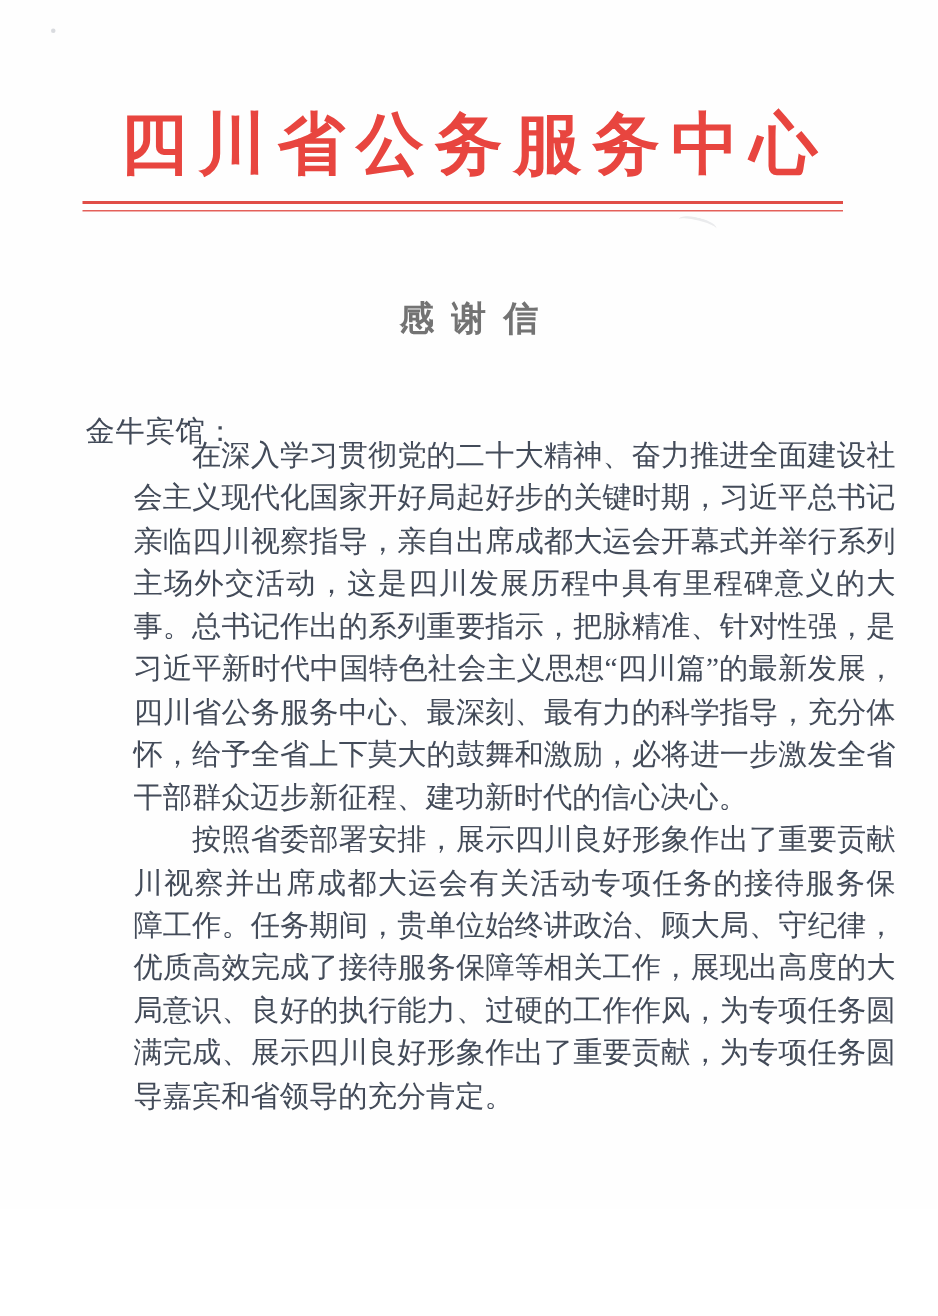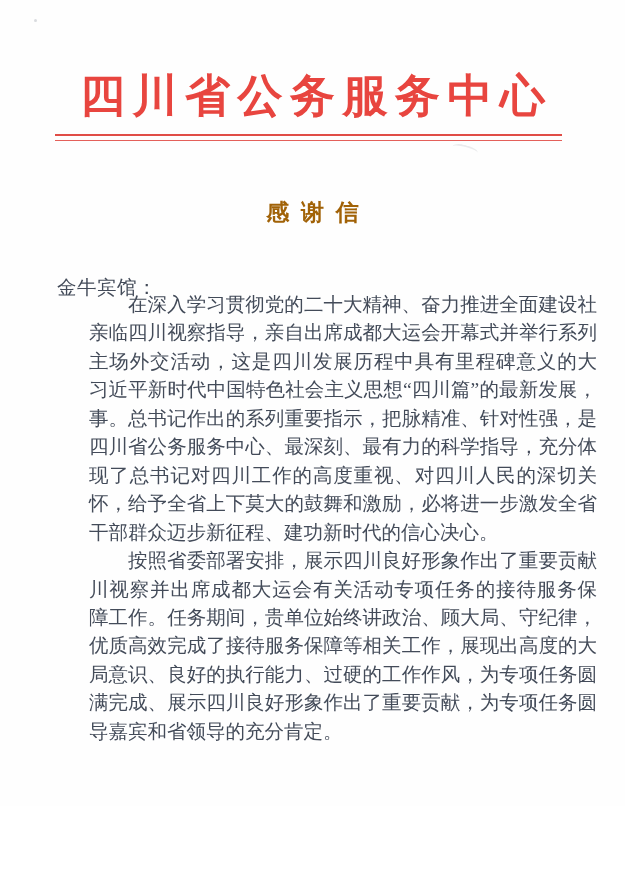--- a/index.html
+++ b/index.html
@@ -28,21 +28,21 @@
     border-top:2.4px solid #e04d47;
     border-bottom:1.7px solid #e4605a;
   }
 
   
   .letter-title {
     position:absolute; top:197px; left:0; right:0;
     text-align:center;
     font-size:23px; font-weight:bold;
     letter-spacing:3px; text-indent:3px;
-    color:#a16207;
+    color:#737373;
   }
 
   
   .salutation {
     position:absolute; top:262px; left:57px;
     font-size:19.5px; color:#434b59;
     letter-spacing:0.5px;
     margin-top:12px;
   }
   .letter-body {
@@ -84,26 +84,26 @@
 
   <div class="rule-head"></div>
 
   <div class="letter-title">感 谢 信</div>
 
   <div class="salutation">金牛宾馆：</div>
 
   <div class="letter-body">
     <div class="paragraph">
         <div class="line first">在深入学习贯彻党的二十大精神、奋力推进全面建设社</div>
+        <div class="line">会主义现代化国家开好局起好步的关键时期，习近平总书记</div>
         <div class="line">亲临四川视察指导，亲自出席成都大运会开幕式并举行系列</div>
         <div class="line">主场外交活动，这是四川发展历程中具有里程碑意义的大</div>
+        <div class="line">事。总书记作出的系列重要指示，把脉精准、针对性强，是</div>
         <div class="line">习近平新时代中国特色社会主义思想“四川篇”的最新发展，</div>
-        <div class="line">事。总书记作出的系列重要指示，把脉精准、针对性强，是</div>
         <div class="line">四川省公务服务中心、最深刻、最有力的科学指导，充分体</div>
-        <div class="line">现了总书记对四川工作的高度重视、对四川人民的深切关</div>
         <div class="line">怀，给予全省上下莫大的鼓舞和激励，必将进一步激发全省</div>
         <div class="line last">干部群众迈步新征程、建功新时代的信心决心。</div>
       </div>
     <div class="paragraph">
         <div class="line first">按照省委部署安排，展示四川良好形象作出了重要贡献</div>
         <div class="line">川视察并出席成都大运会有关活动专项任务的接待服务保</div>
         <div class="line">障工作。任务期间，贵单位始终讲政治、顾大局、守纪律，</div>
         <div class="line">优质高效完成了接待服务保障等相关工作，展现出高度的大</div>
         <div class="line">局意识、良好的执行能力、过硬的工作作风，为专项任务圆</div>
         <div class="line">满完成、展示四川良好形象作出了重要贡献，为专项任务圆</div>

